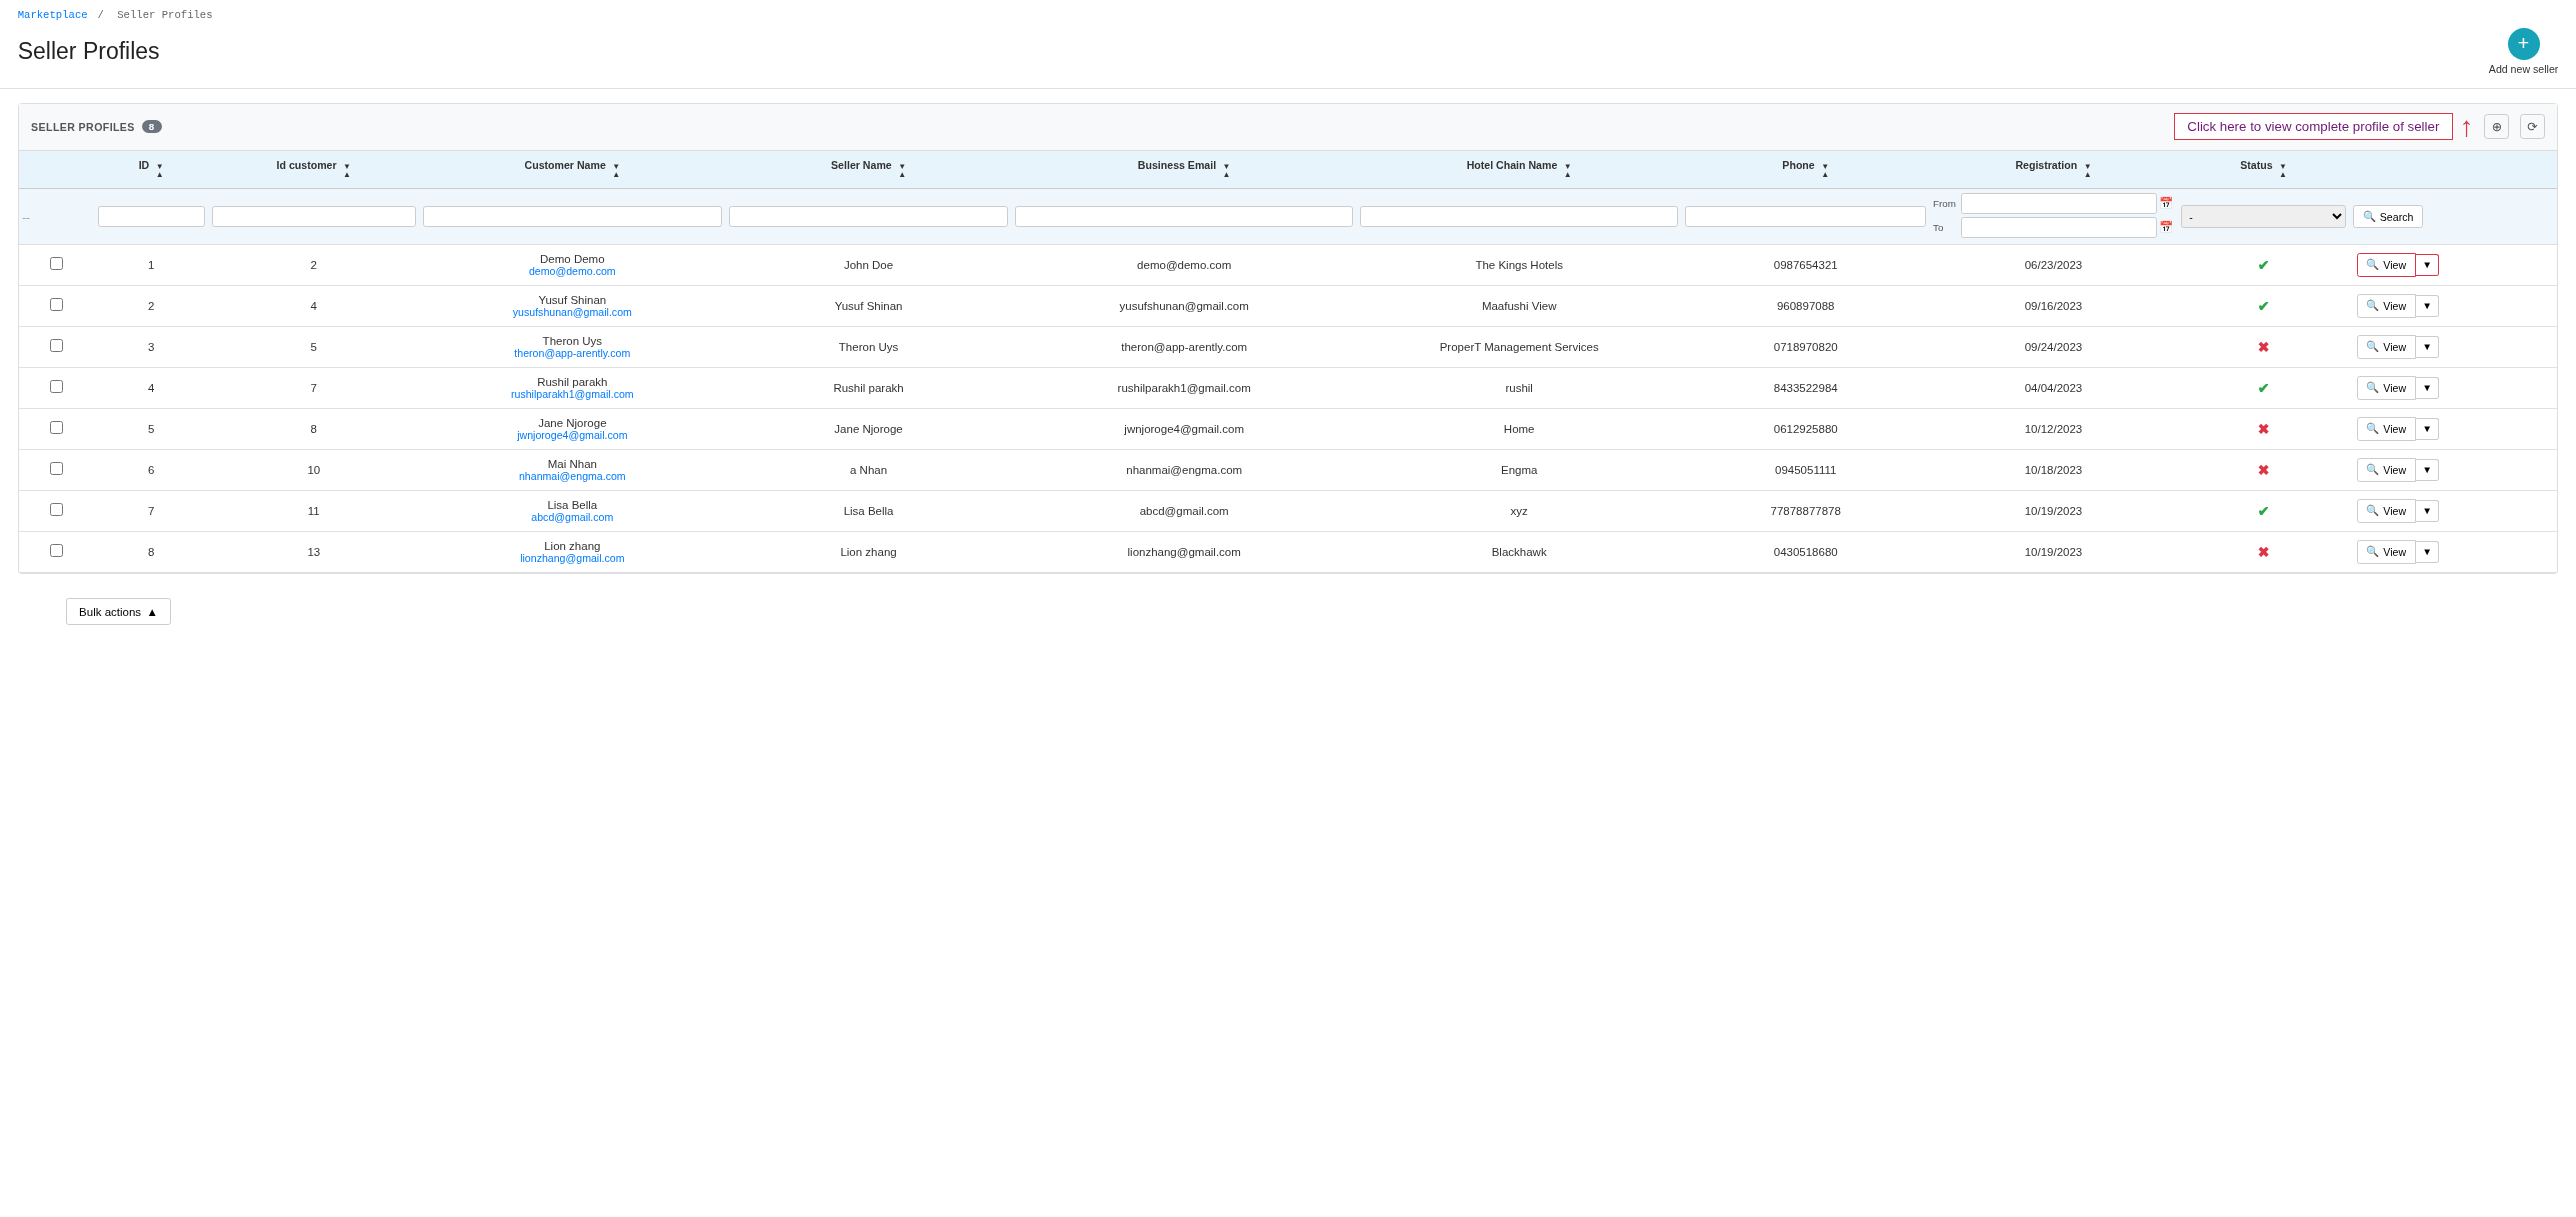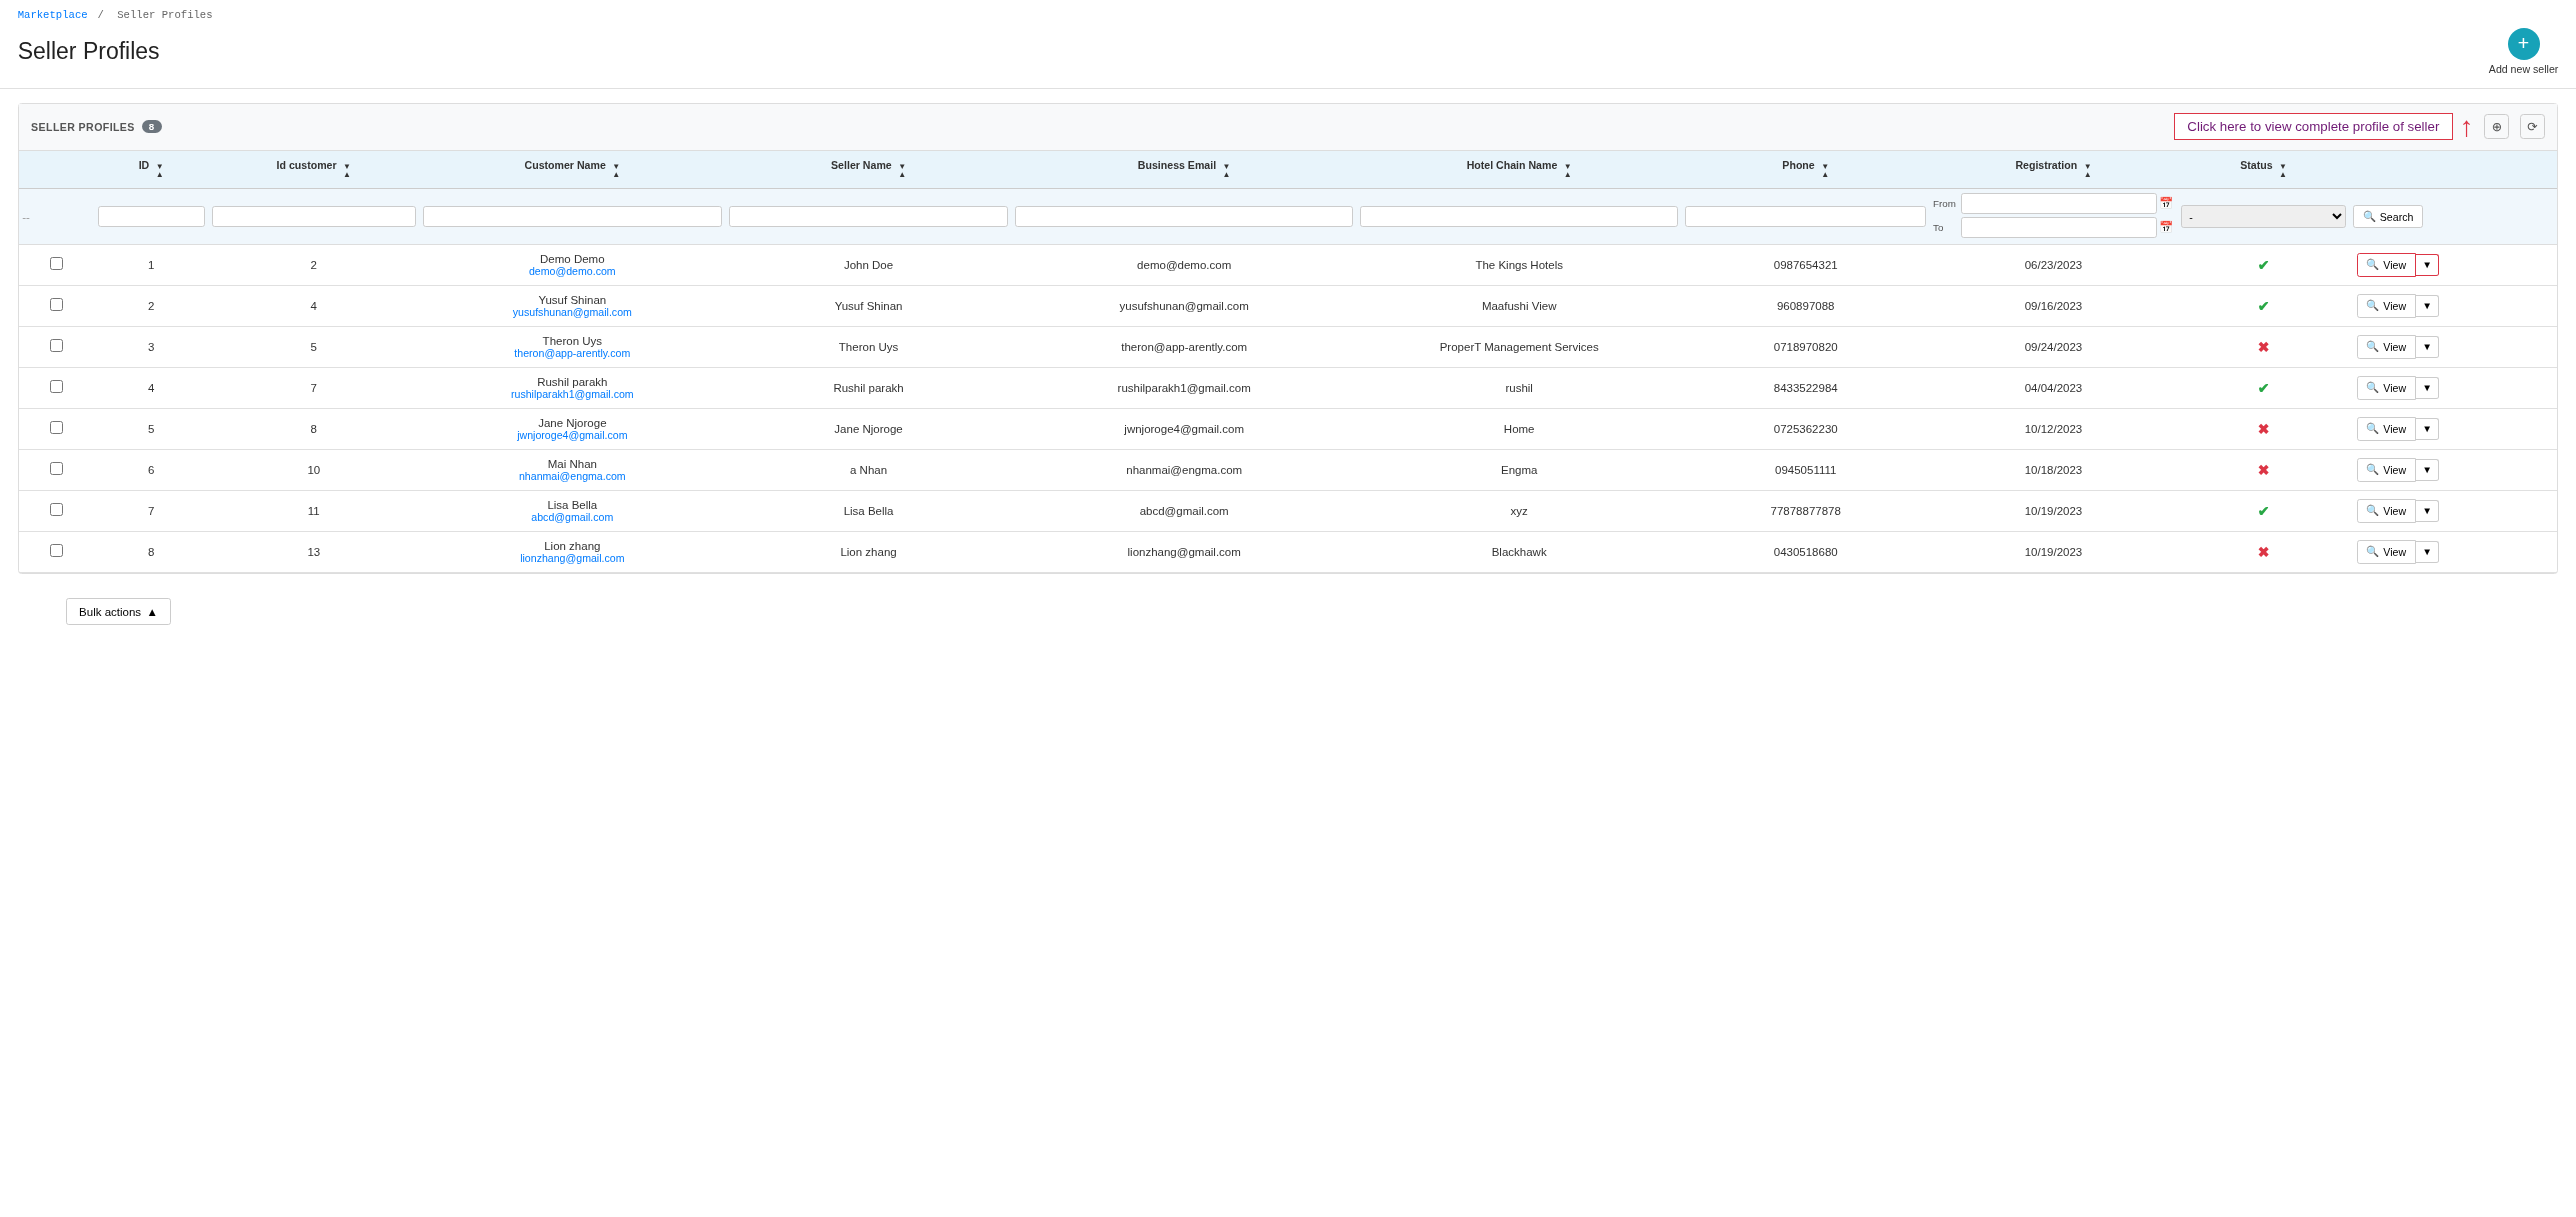--- a/index.html
+++ b/index.html
@@ -308,21 +308,21 @@
     </td>
     <td>5</td>
     <td>8</td>
     <td>
       <span class="customer-name">Jane Njoroge</span><br>
       <a href="#" class="customer-email">jwnjoroge4@gmail.com</a>
     </td>
     <td>Jane Njoroge</td>
     <td>jwnjoroge4@gmail.com</td>
     <td>Home</td>
-    <td>0725362230</td>
+    <td>0612925880</td>
     <td>10/12/2023</td>
     <td><span class="status-x">✖</span></td>
     <td>
       <div class="view-btn-group">
         <button class="view-btn">
           <span>🔍</span>
           <span>View</span>
         </button>
         <button class="view-dropdown">▼</button>
       </div>

